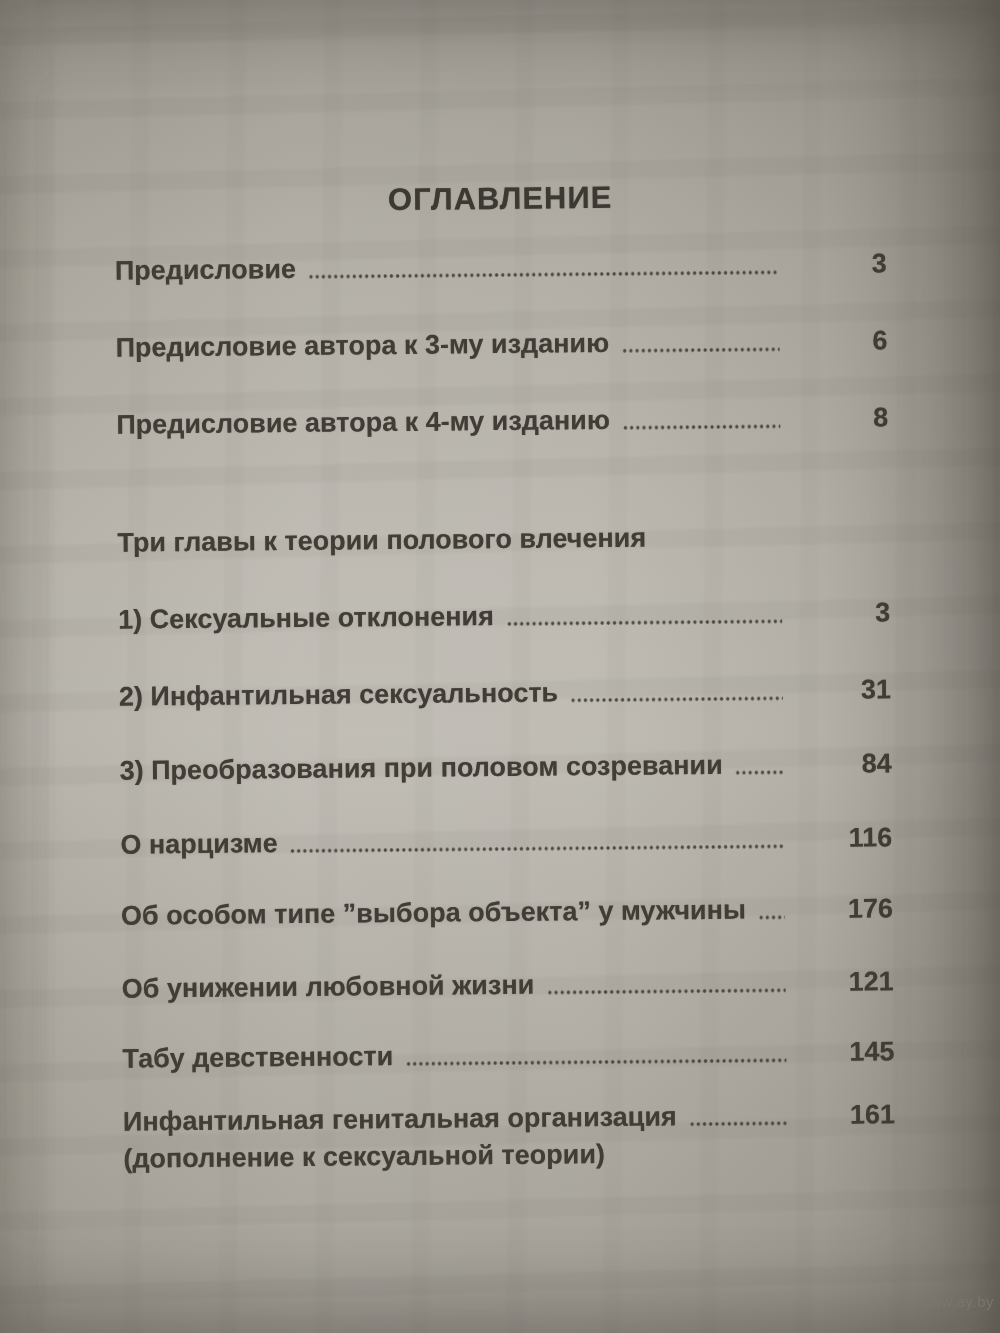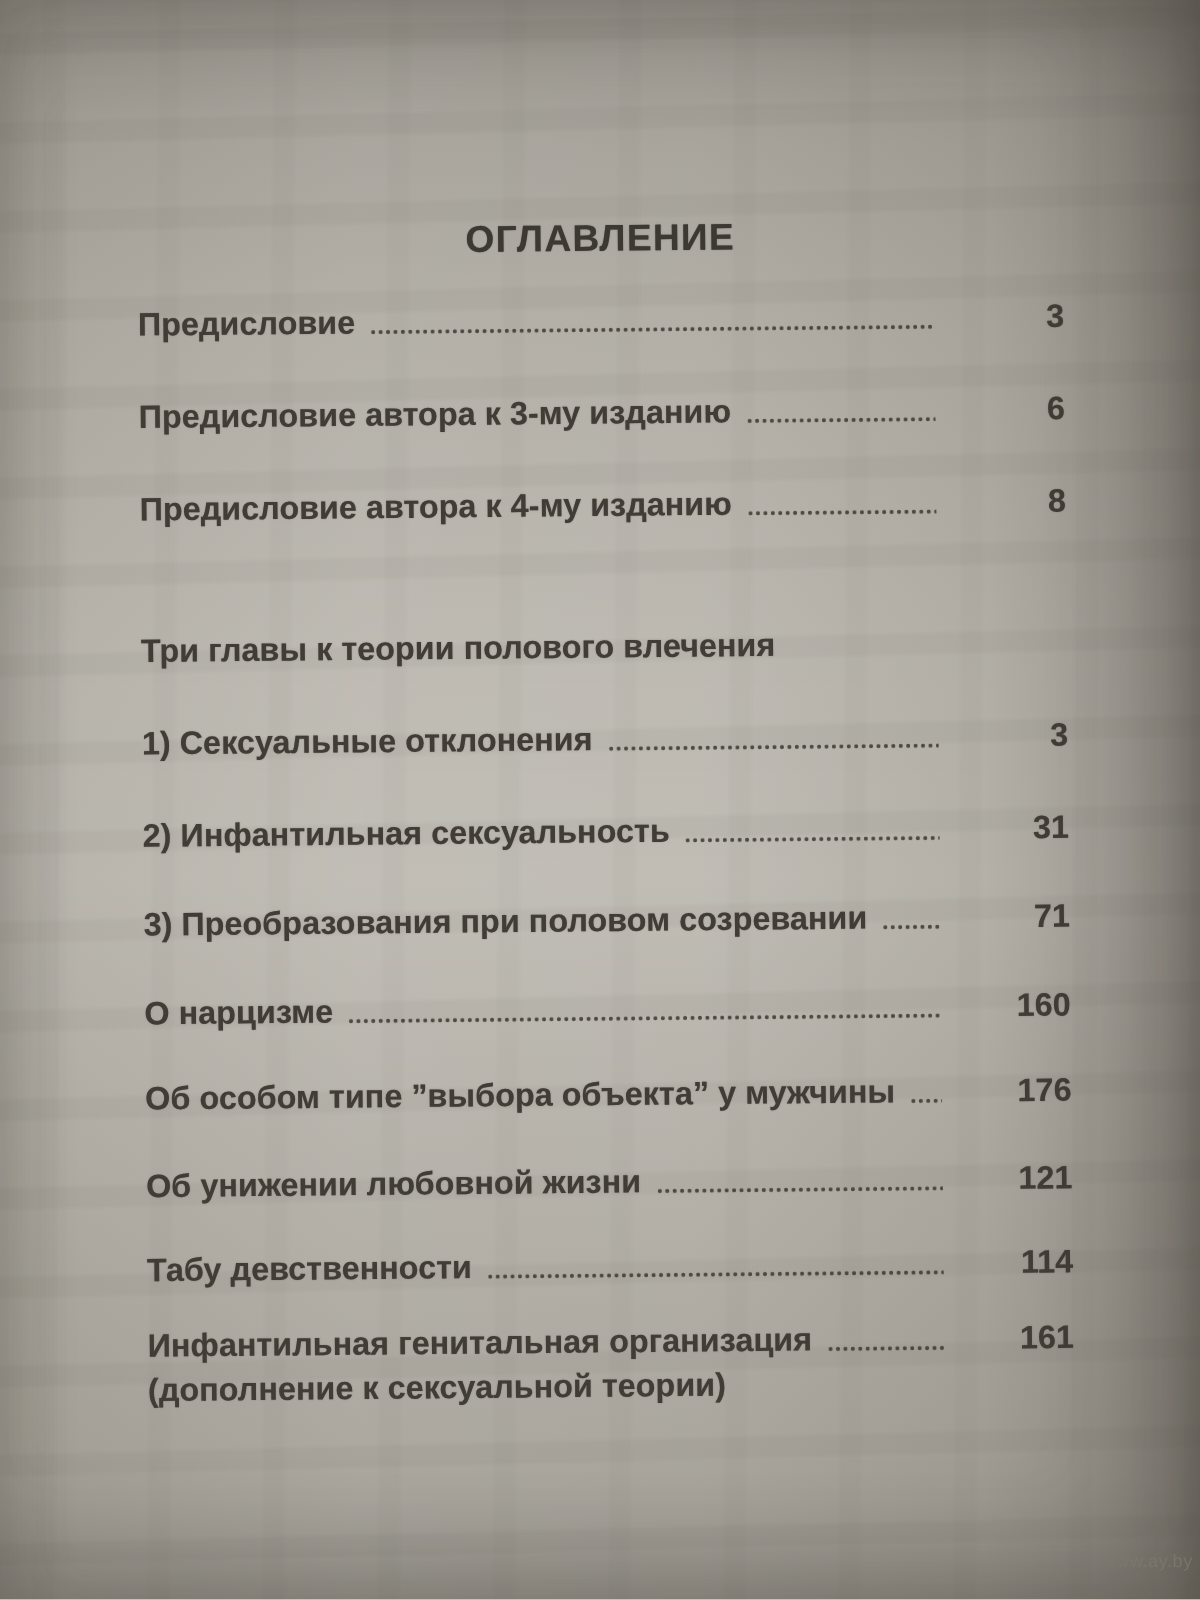--- a/index.html
+++ b/index.html
@@ -196,45 +196,45 @@
 
     <div class="toc-row" style="top:678px">
       <span class="toc-label">2) Инфантильная сексуальность</span>
       <span class="toc-dots"></span>
       <span class="toc-page">31</span>
     </div>
 
     <div class="toc-row" style="top:752px">
       <span class="toc-label">3) Преобразования при половом созревании</span>
       <span class="toc-dots"></span>
-      <span class="toc-page">71</span>
+      <span class="toc-page">84</span>
     </div>
 
     <div class="toc-row" style="top:826px">
       <span class="toc-label">О нарцизме</span>
       <span class="toc-dots"></span>
-      <span class="toc-page">160</span>
+      <span class="toc-page">116</span>
     </div>
 
     <div class="toc-row" style="top:897px">
       <span class="toc-label">Об особом типе ”выбора объекта” у мужчины</span>
       <span class="toc-dots"></span>
       <span class="toc-page">176</span>
     </div>
 
     <div class="toc-row" style="top:970px">
       <span class="toc-label">Об унижении любовной жизни</span>
       <span class="toc-dots"></span>
       <span class="toc-page">121</span>
     </div>
 
     <div class="toc-row" style="top:1040px">
       <span class="toc-label">Табу девственности</span>
       <span class="toc-dots"></span>
-      <span class="toc-page">114</span>
+      <span class="toc-page">145</span>
     </div>
 
     <div class="toc-row" style="top:1103px">
       <span class="toc-label">Инфантильная генитальная организация</span>
       <span class="toc-dots"></span>
       <span class="toc-page">161</span>
     </div>
 
     <div class="toc-note" style="top:1140px">(дополнение к сексуальной теории)</div>
 

